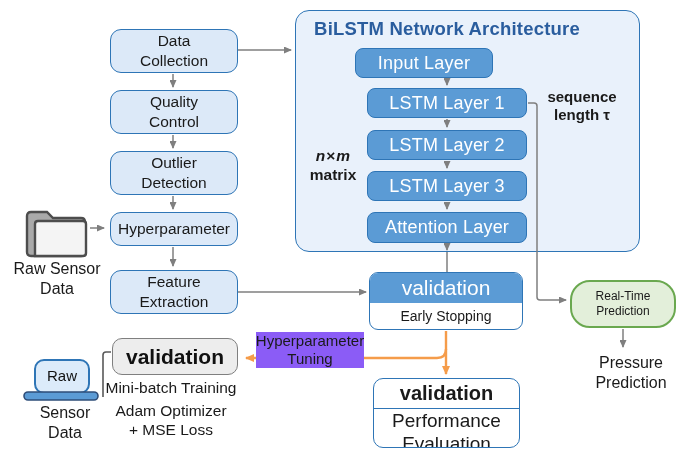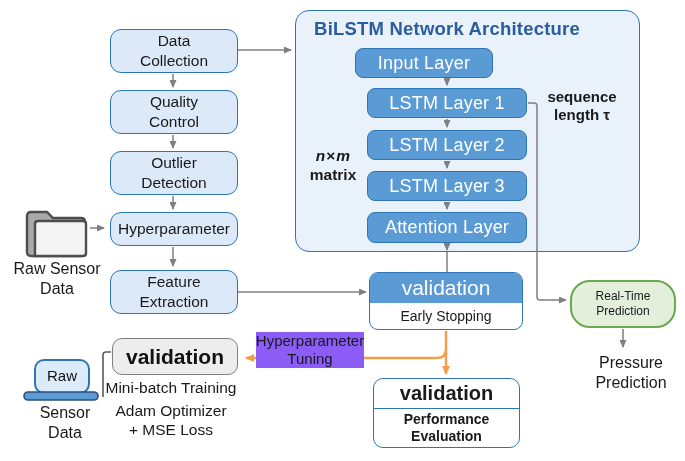--- a/index.html
+++ b/index.html
@@ -49,21 +49,21 @@
   }
   .valbox .bdy{flex:1;font-size:14px;color:var(--text-black);}
   .valbox2{
     background:#ffffff;border:1.8px solid var(--accent-blue);border-radius:10px;overflow:hidden;
     display:flex;flex-direction:column;
   }
   .valbox2 .ttl{
     font-weight:bold;font-size:20px;height:29px;flex:0 0 29px;
     border-bottom:1.5px solid var(--accent-blue);
   }
-  .valbox2 .bdy{flex:1;font-size:14px;line-height:1.22;font-weight:bold;}
+  .valbox2 .bdy{flex:1;font-size:19px;line-height:1.22;}
   .graybox{
     background:var(--gray-fill);border:1.8px solid var(--gray-border);border-radius:10px;
     font-weight:bold;font-size:21px;color:#111;
   }
   .greenbox{
     background:var(--green-fill);border:2px solid var(--green-border);border-radius:20px;
     font-size:12px;line-height:1.28;
   }
   .note{font-size:15.5px;line-height:1.22;color:var(--text-black);align-items:flex-end;}
   .hyper{

